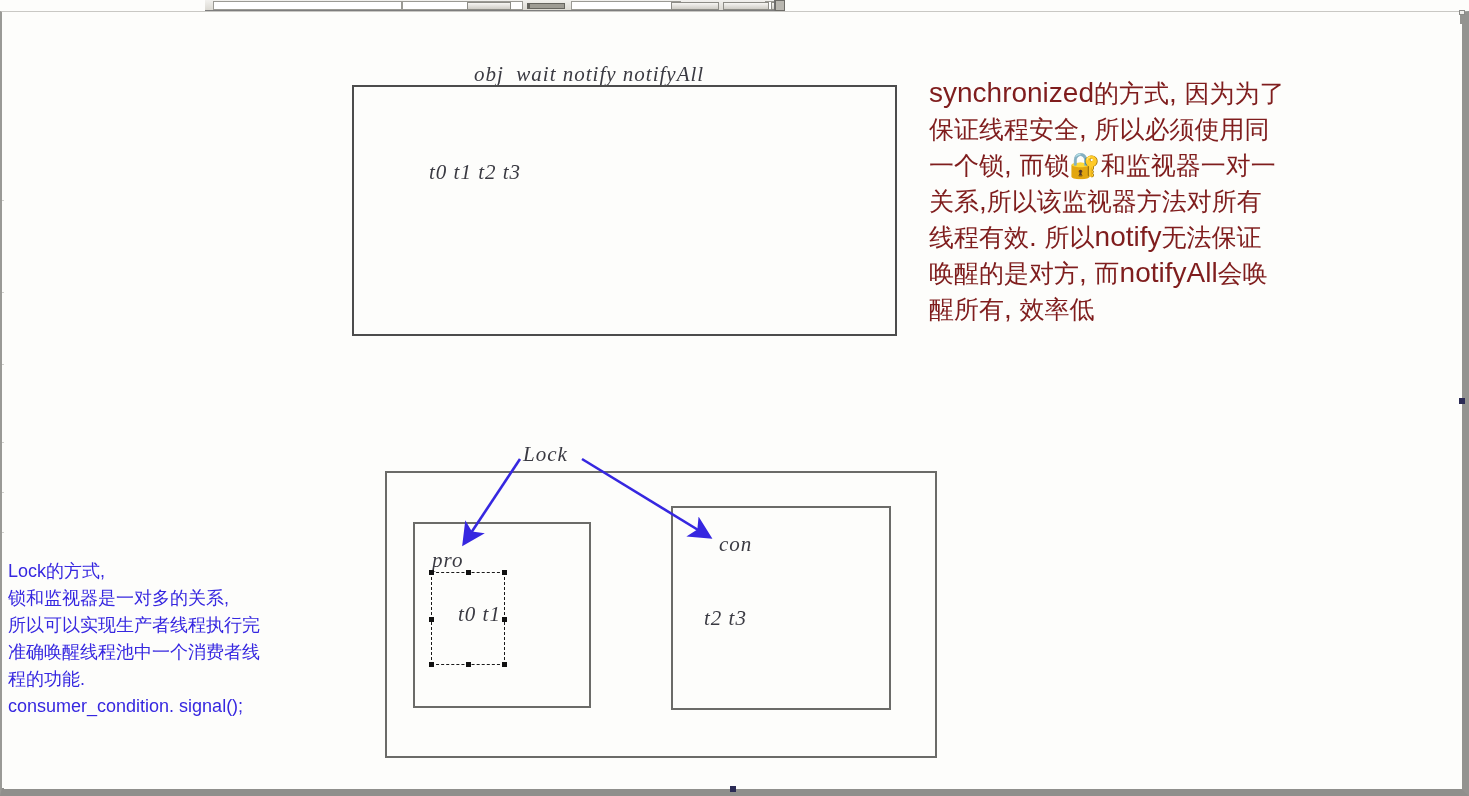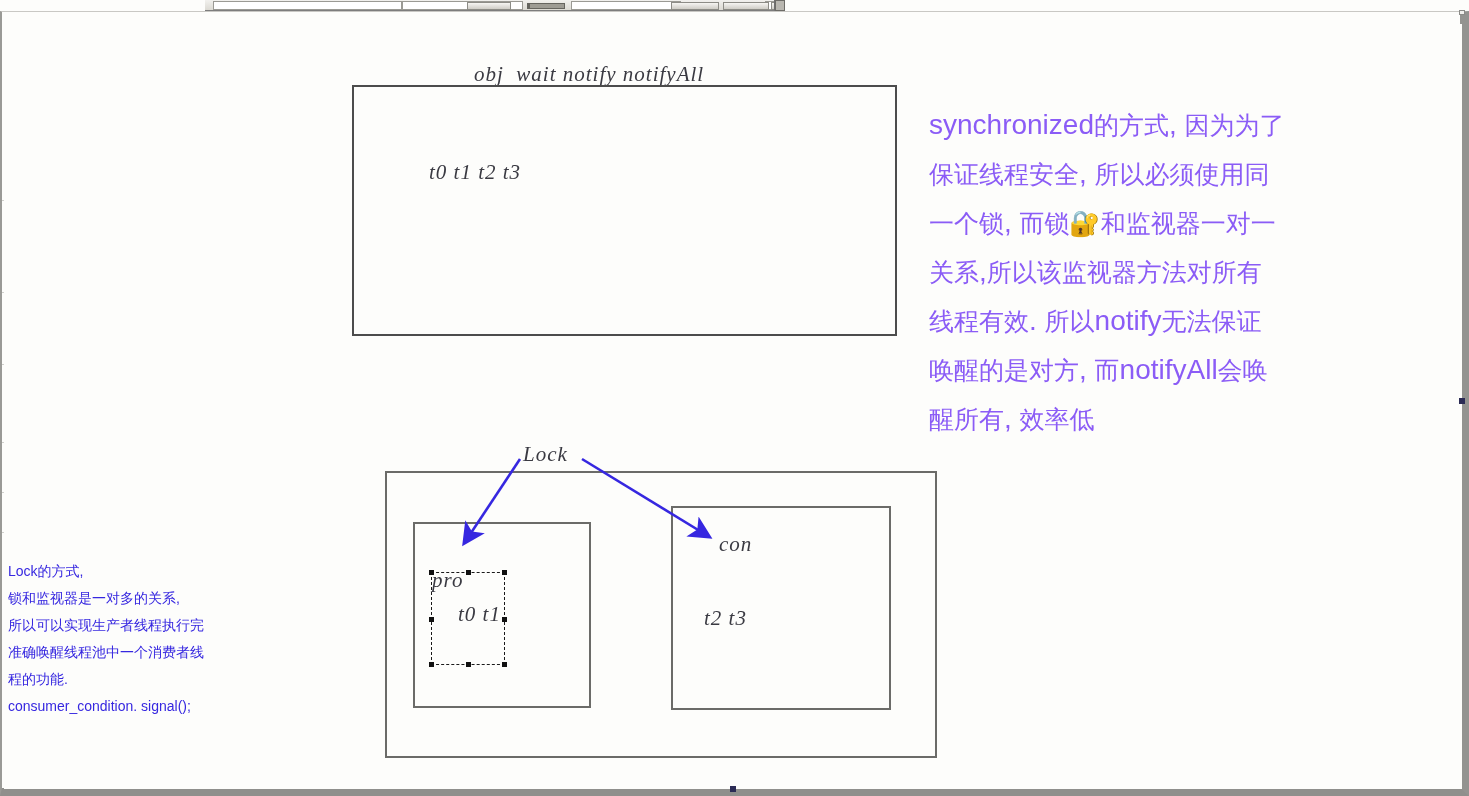--- a/index.html
+++ b/index.html
@@ -141,39 +141,39 @@
   #selection-marquee .sh-ne { right: -3px; top: -3px; }
   #selection-marquee .sh-w  { left: -3px; top: 50%; margin-top: -2px; }
   #selection-marquee .sh-e  { right: -3px; top: 50%; margin-top: -2px; }
   #selection-marquee .sh-sw { left: -3px; bottom: -3px; }
   #selection-marquee .sh-s  { left: 50%; bottom: -3px; margin-left: -2px; }
   #selection-marquee .sh-se { right: -3px; bottom: -3px; }
 
   
   #note-red {
     position: absolute;
-    left: 925px; top: 77px;
+    left: 925px; top: 51px;
     width: 452px;
-    color: #8b5cf6;
+    color: #7f1d1d;
     font-size: 28px;
-    line-height: 48px;
+    line-height: 35px;
     font-family: "Liberation Sans", sans-serif;
     white-space: pre-wrap;
     word-break: break-all;
   }
   #note-red .lock-emoji {
     font-family: "DejaVu Sans", sans-serif;
     font-size: 25px;
   }
   #note-blue {
     position: absolute;
     left: 4px; top: 534px;
     width: 392px;
     color: #3627e0;
-    font-size: 14px;
+    font-size: 18px;
     line-height: 27px;
     font-family: "Liberation Sans", sans-serif;
     white-space: pre;
   }
 
   svg.arrow-layer {
     position: absolute;
     left: 0; top: 0;
     width: 1458px; height: 765px;
     overflow: visible;
@@ -215,21 +215,21 @@
 
       <div class="solid-box" style="left:348px; top:61px; width:545px; height:251px;"></div>
 
       <div class="mono-label mono-title" style="left:425px; top:136px;text-align:center;">t0 t1 t2 t3</div>
 
       <div class="mono-label mono-title" style="left:519px; top:418px;">Lock</div>
 
       <div class="solid-box box-thin" style="left:381px; top:447px; width:552px; height:287px;"></div>
 
       <div class="solid-box box-thin" style="left:409px; top:498px; width:178px; height:186px;"></div>
-      <div class="mono-label mono-title" style="left:428px; top:524px;margin-top:20px;">pro</div>
+      <div class="mono-label mono-title" style="left:428px; top:524px;">pro</div>
       <div class="mono-label mono-title" style="left:438px; top:578px;margin-left:16px;">t0 t1</div>
 
       <div class="solid-box box-thin" style="left:667px; top:482px; width:220px; height:204px;"></div>
       <div class="mono-label mono-title" style="left:715px; top:508px;">con</div>
       <div class="mono-label mono-title" style="left:700px; top:582px;">t2 t3</div>
 
       <div id="selection-marquee">
         <span class="sel-handle sh-nw"></span>
         <span class="sel-handle sh-n"></span>
         <span class="sel-handle sh-ne"></span>

